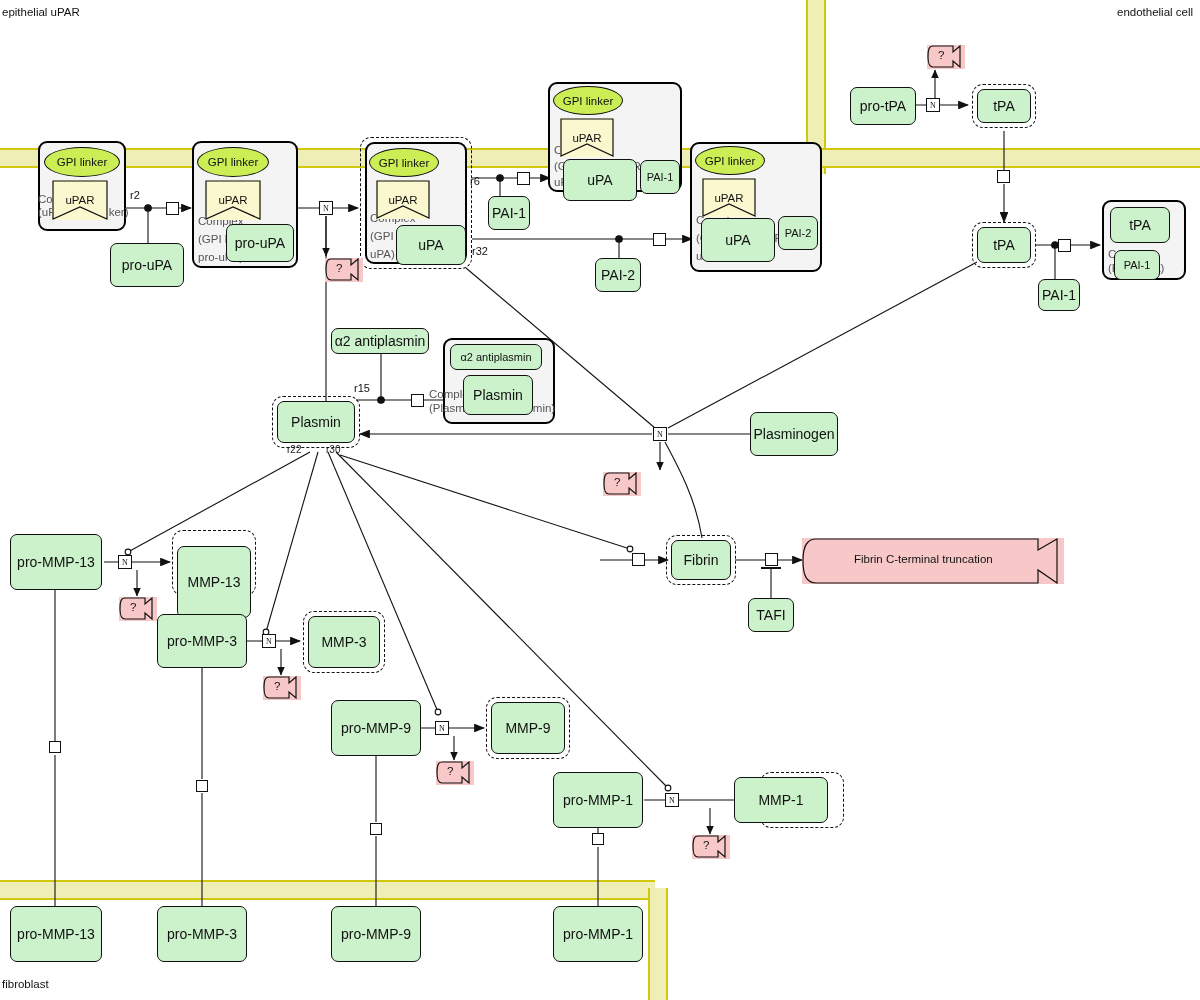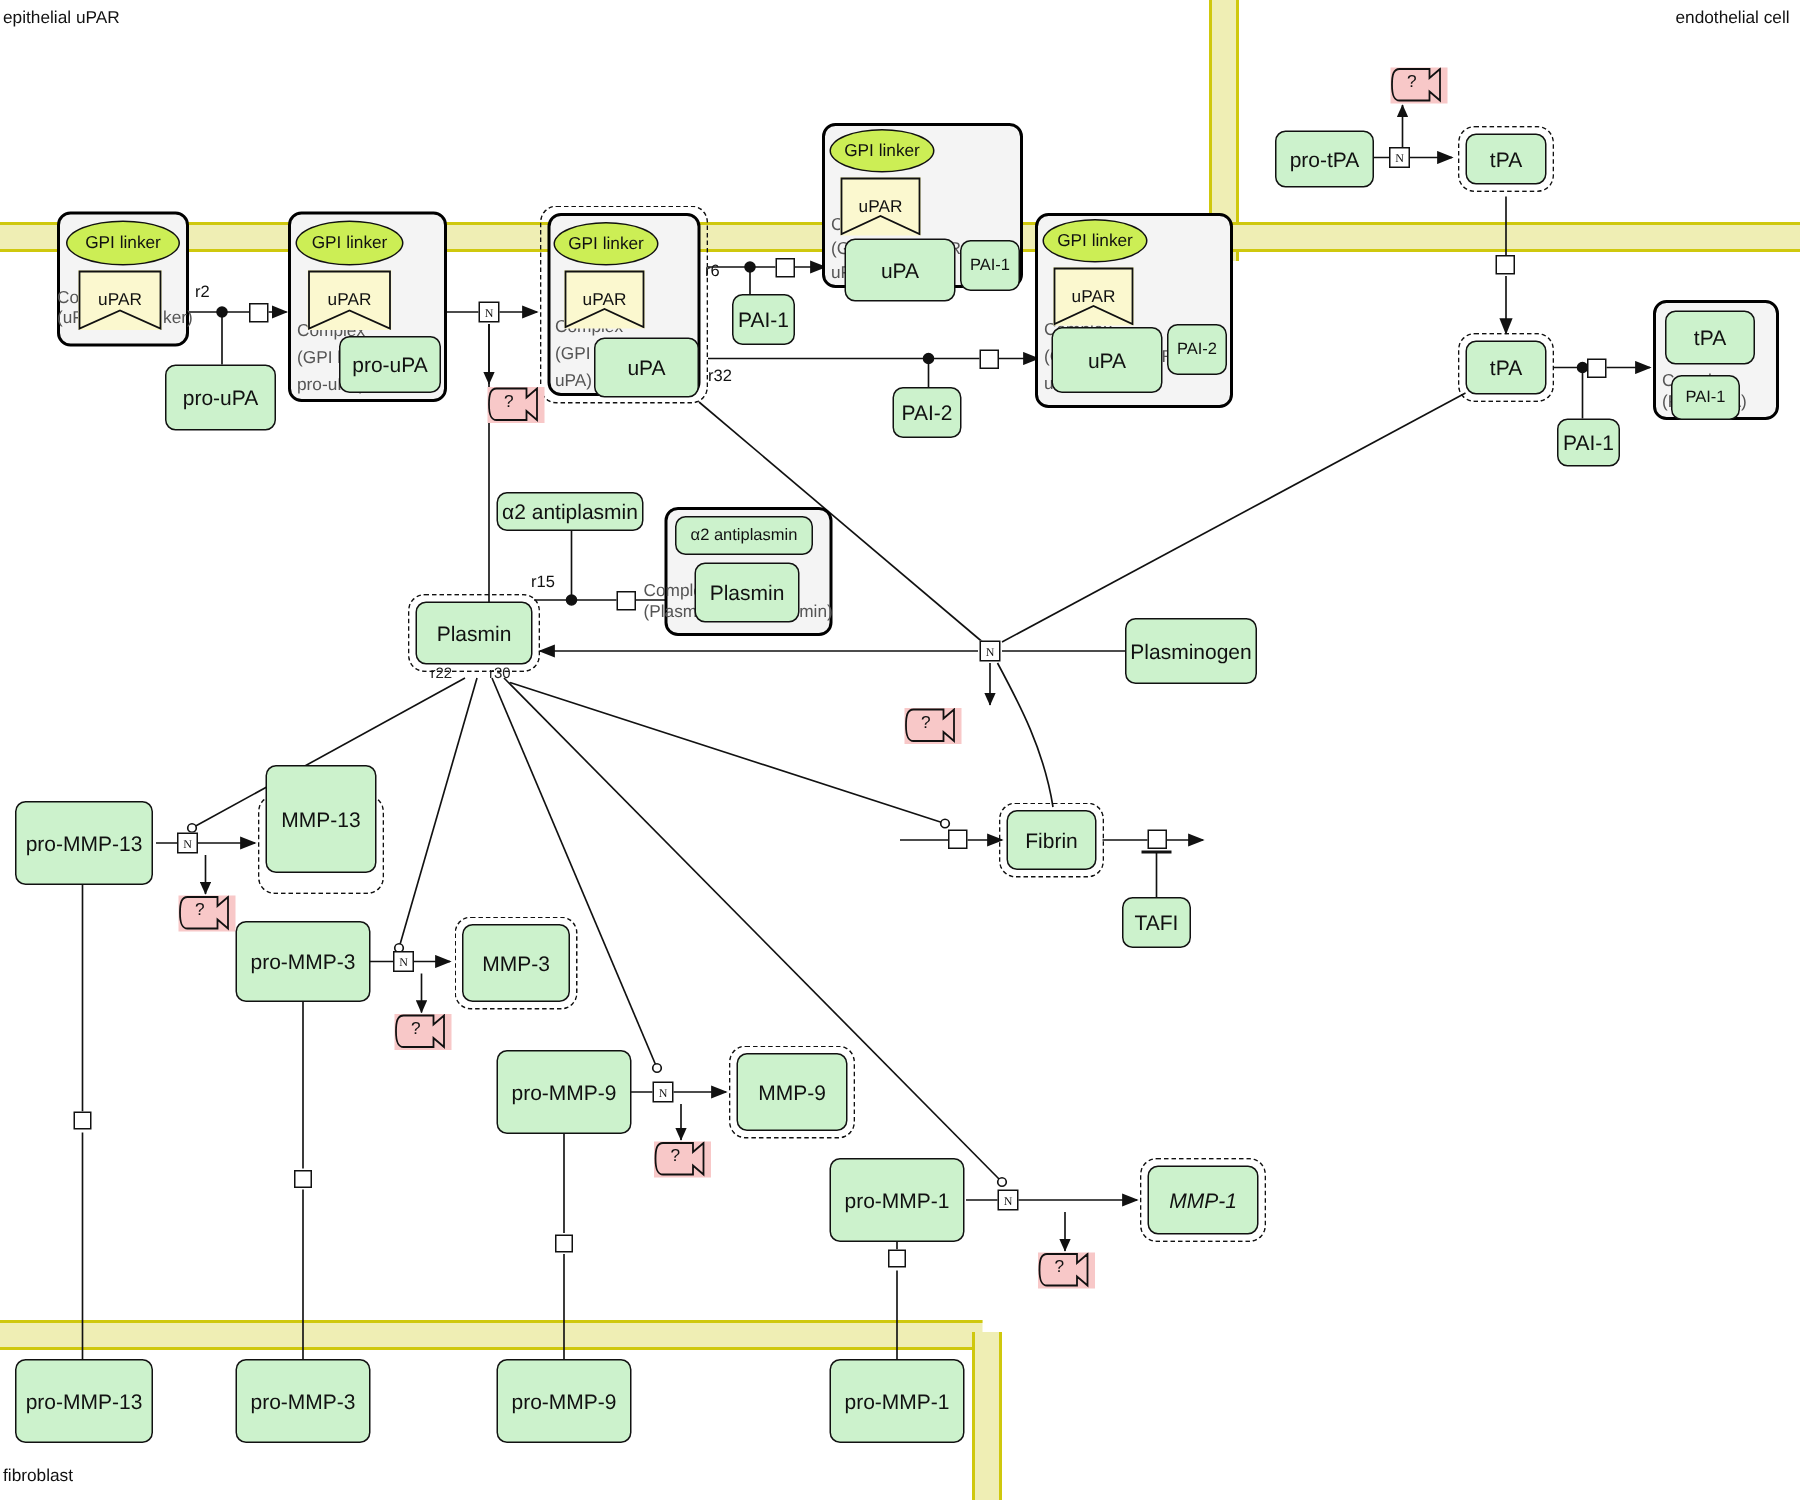--- a/index.html
+++ b/index.html
@@ -336,35 +336,41 @@
   <div class="macro" style="left:463px; top:375px; width:70px; height:40px;">Plasmin</div>
 
   <div class="macro" style="left:750px; top:412px; width:88px; height:44px;">Plasminogen</div>
 
 
   <div class="clone" style="left:666px; top:535px; width:70px; height:50px;"></div>
   <div class="macro" style="left:671px; top:540px; width:60px; height:40px;">Fibrin</div>
 
   <div class="macro" style="left:748px; top:598px; width:46px; height:34px;">TAFI</div>
 
+  <div class="pink" style="left:802px; top:538px; width:262px; height:46px;">
+    <svg width="262" height="46" viewBox="0 0 262 46" style="position:absolute;left:0;top:0;">
+      <path d="M14,1 L236,1 L236,12 L255,1 L255,45 L236,32 L236,45 L14,45 C5,45 1,38 1,23 C1,8 5,1 14,1 Z" fill="#f8c8c8" stroke="#111" stroke-width="1.2"></path>
+    </svg>
+    <span style="position:absolute;left:52px;top:15px;">Fibrin C-terminal truncation</span>
+  </div>
 
   <div class="macro" style="left:10px; top:534px; width:92px; height:56px;">pro-MMP-13</div>
   <div class="clone" style="left:172px; top:530px; width:84px; height:66px;"></div>
-  <div class="macro" style="left:177px; top:510px; width:74px; height:72px;">MMP-13</div>
+  <div class="macro" style="left:177px; top:546px; width:74px; height:72px;">MMP-13</div>
 
   <div class="macro" style="left:157px; top:614px; width:90px; height:54px;">pro-MMP-3</div>
   <div class="clone" style="left:303px; top:611px; width:82px; height:62px;"></div>
   <div class="macro" style="left:308px; top:616px; width:72px; height:52px;">MMP-3</div>
 
   <div class="macro" style="left:331px; top:700px; width:90px; height:56px;">pro-MMP-9</div>
   <div class="clone" style="left:486px; top:697px; width:84px; height:62px;"></div>
   <div class="macro" style="left:491px; top:702px; width:74px; height:52px;">MMP-9</div>
 
   <div class="macro" style="left:553px; top:772px; width:90px; height:56px;">pro-MMP-1</div>
   <div class="clone" style="left:760px; top:772px; width:84px; height:56px;"></div>
-  <div class="macro" style="left:765px; top:777px; width:74px; height:46px;font-style:italic;">MMP-1</div>
+  <div class="macro" style="left:734px; top:777px; width:94px; height:46px;">MMP-1</div>
 
   <div class="macro" style="left:10px; top:906px; width:92px; height:56px;">pro-MMP-13</div>
   <div class="macro" style="left:157px; top:906px; width:90px; height:56px;">pro-MMP-3</div>
   <div class="macro" style="left:331px; top:906px; width:90px; height:56px;">pro-MMP-9</div>
   <div class="macro" style="left:553px; top:906px; width:90px; height:56px;">pro-MMP-1</div>
 
 </div>
 
 </body></html>

